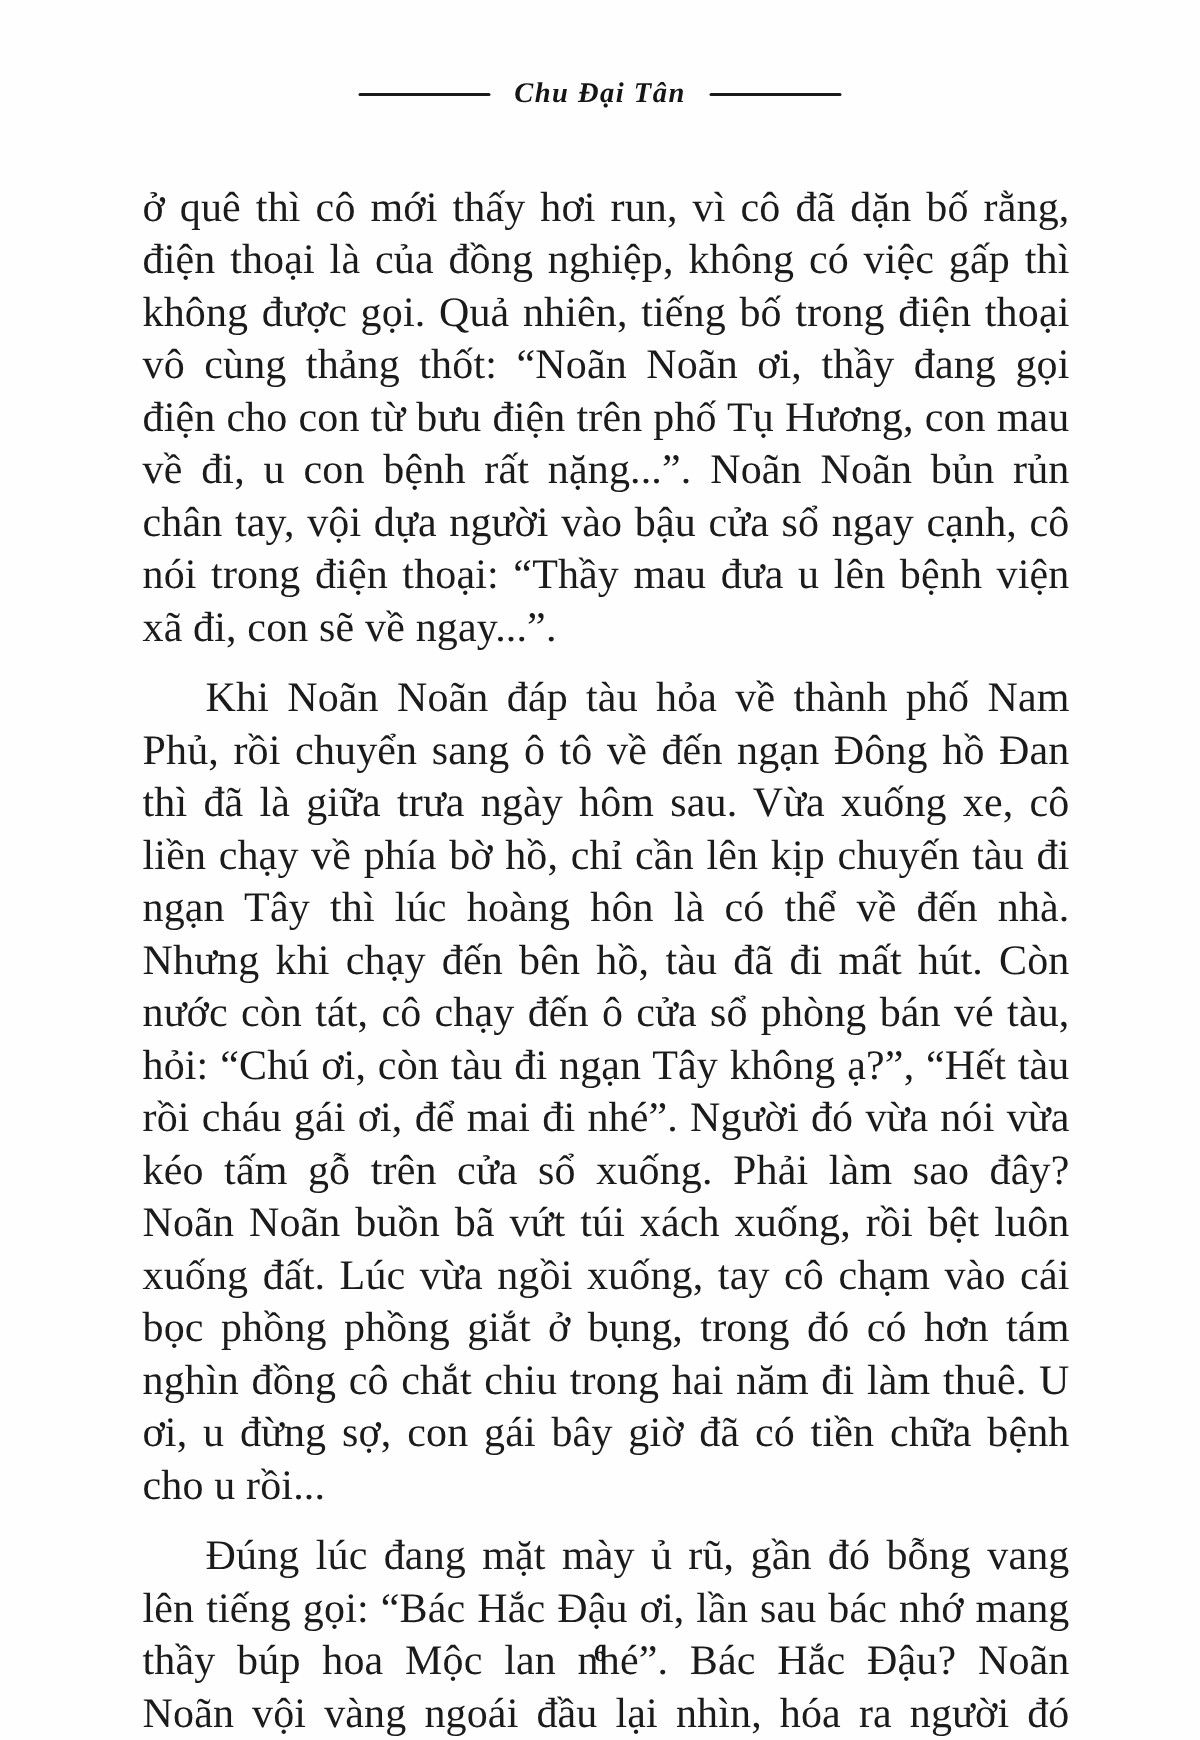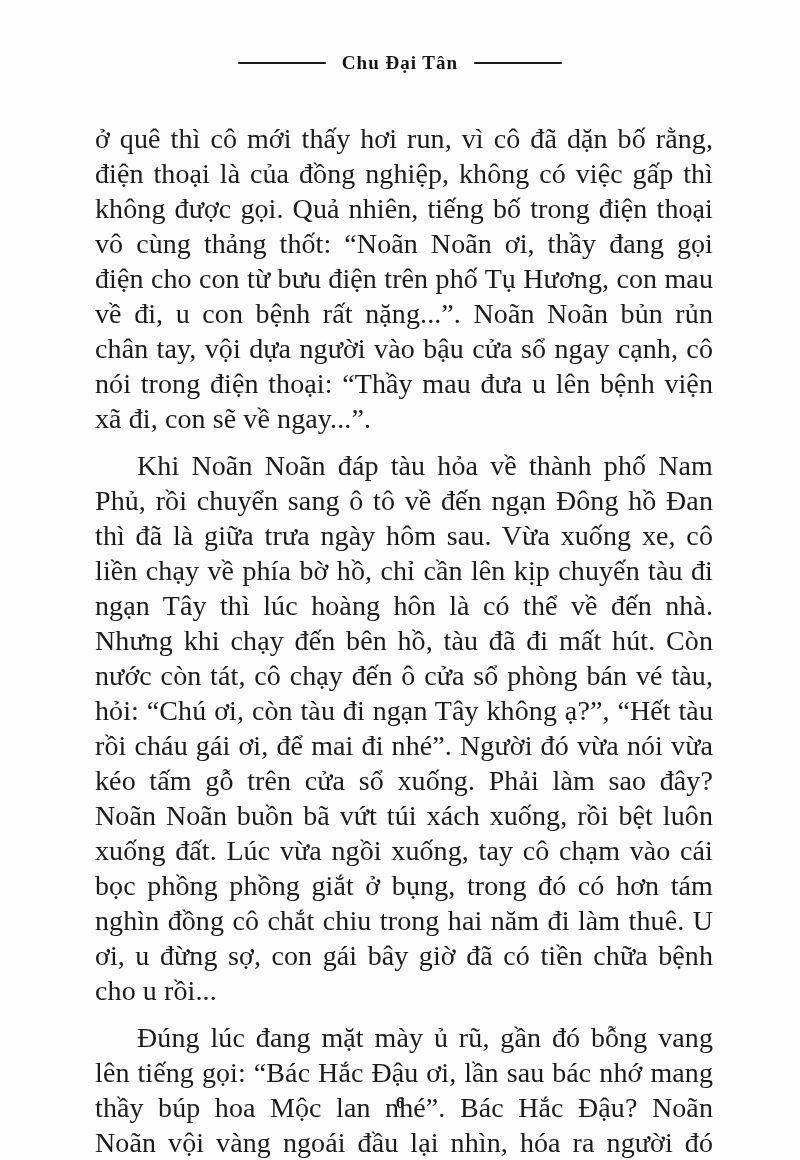--- a/index.html
+++ b/index.html
@@ -26,20 +26,21 @@
     align-items: center;
     justify-content: center;
     gap: 16px;
   }
   .header-title {
     font-size: 19px;
     font-weight: bold;
     letter-spacing: 1px;
     color: #151515;
     white-space: nowrap;
+    font-style: italic;
   }
   .header-rule {
     width: 88px;
     height: 2px;
     background: #1b1b1b;
     border-radius: 1px;
   }
   .body-text {
     position: absolute;
     top: 121px;

